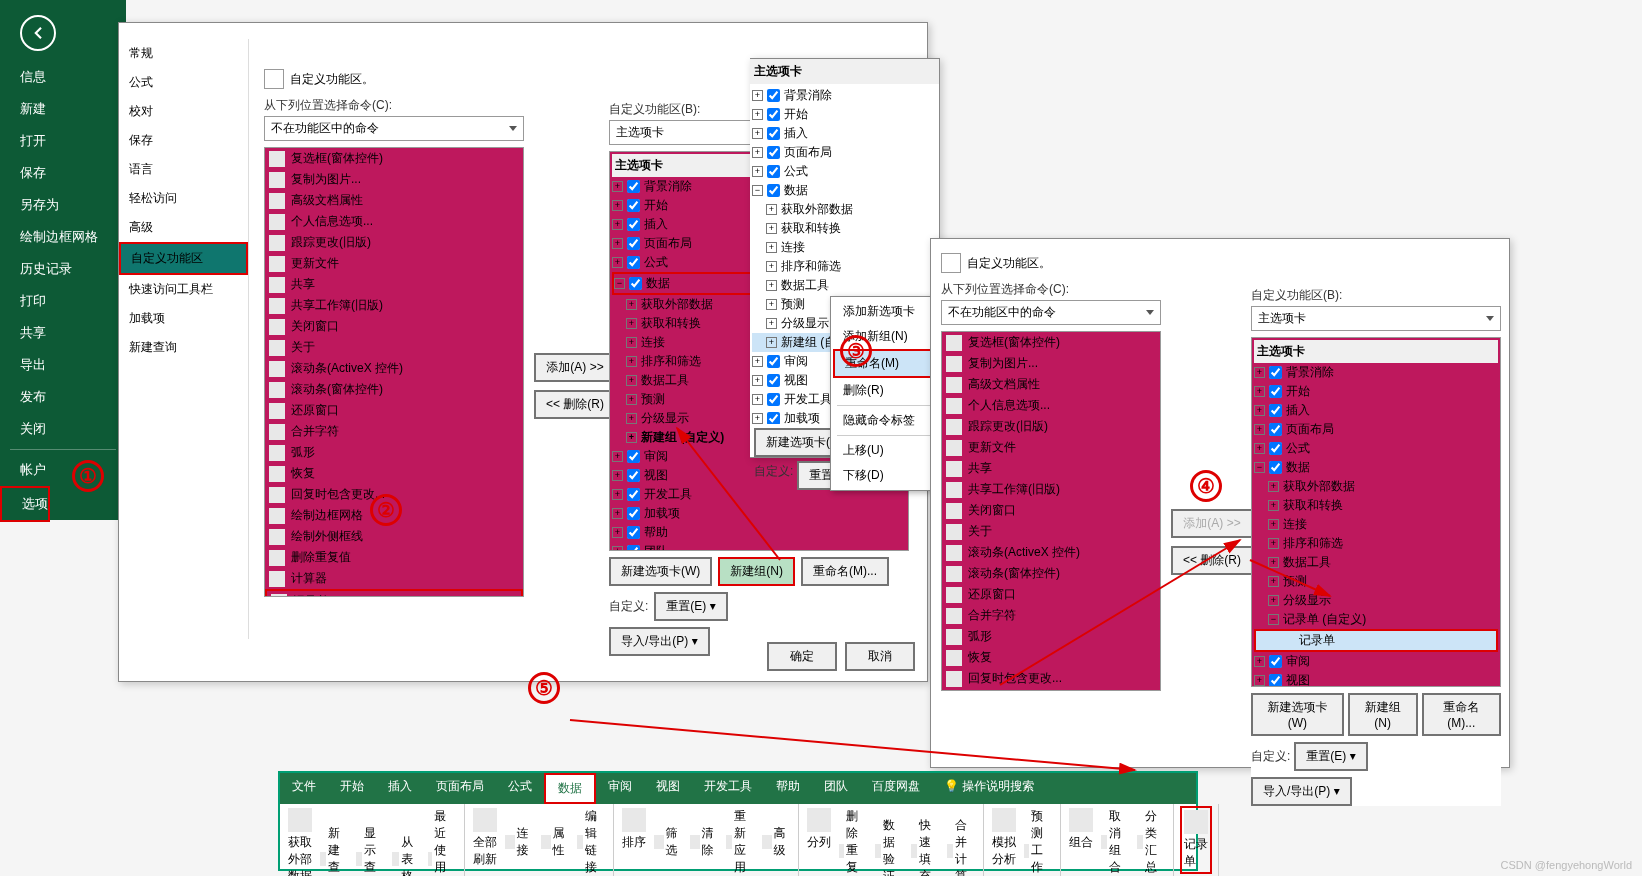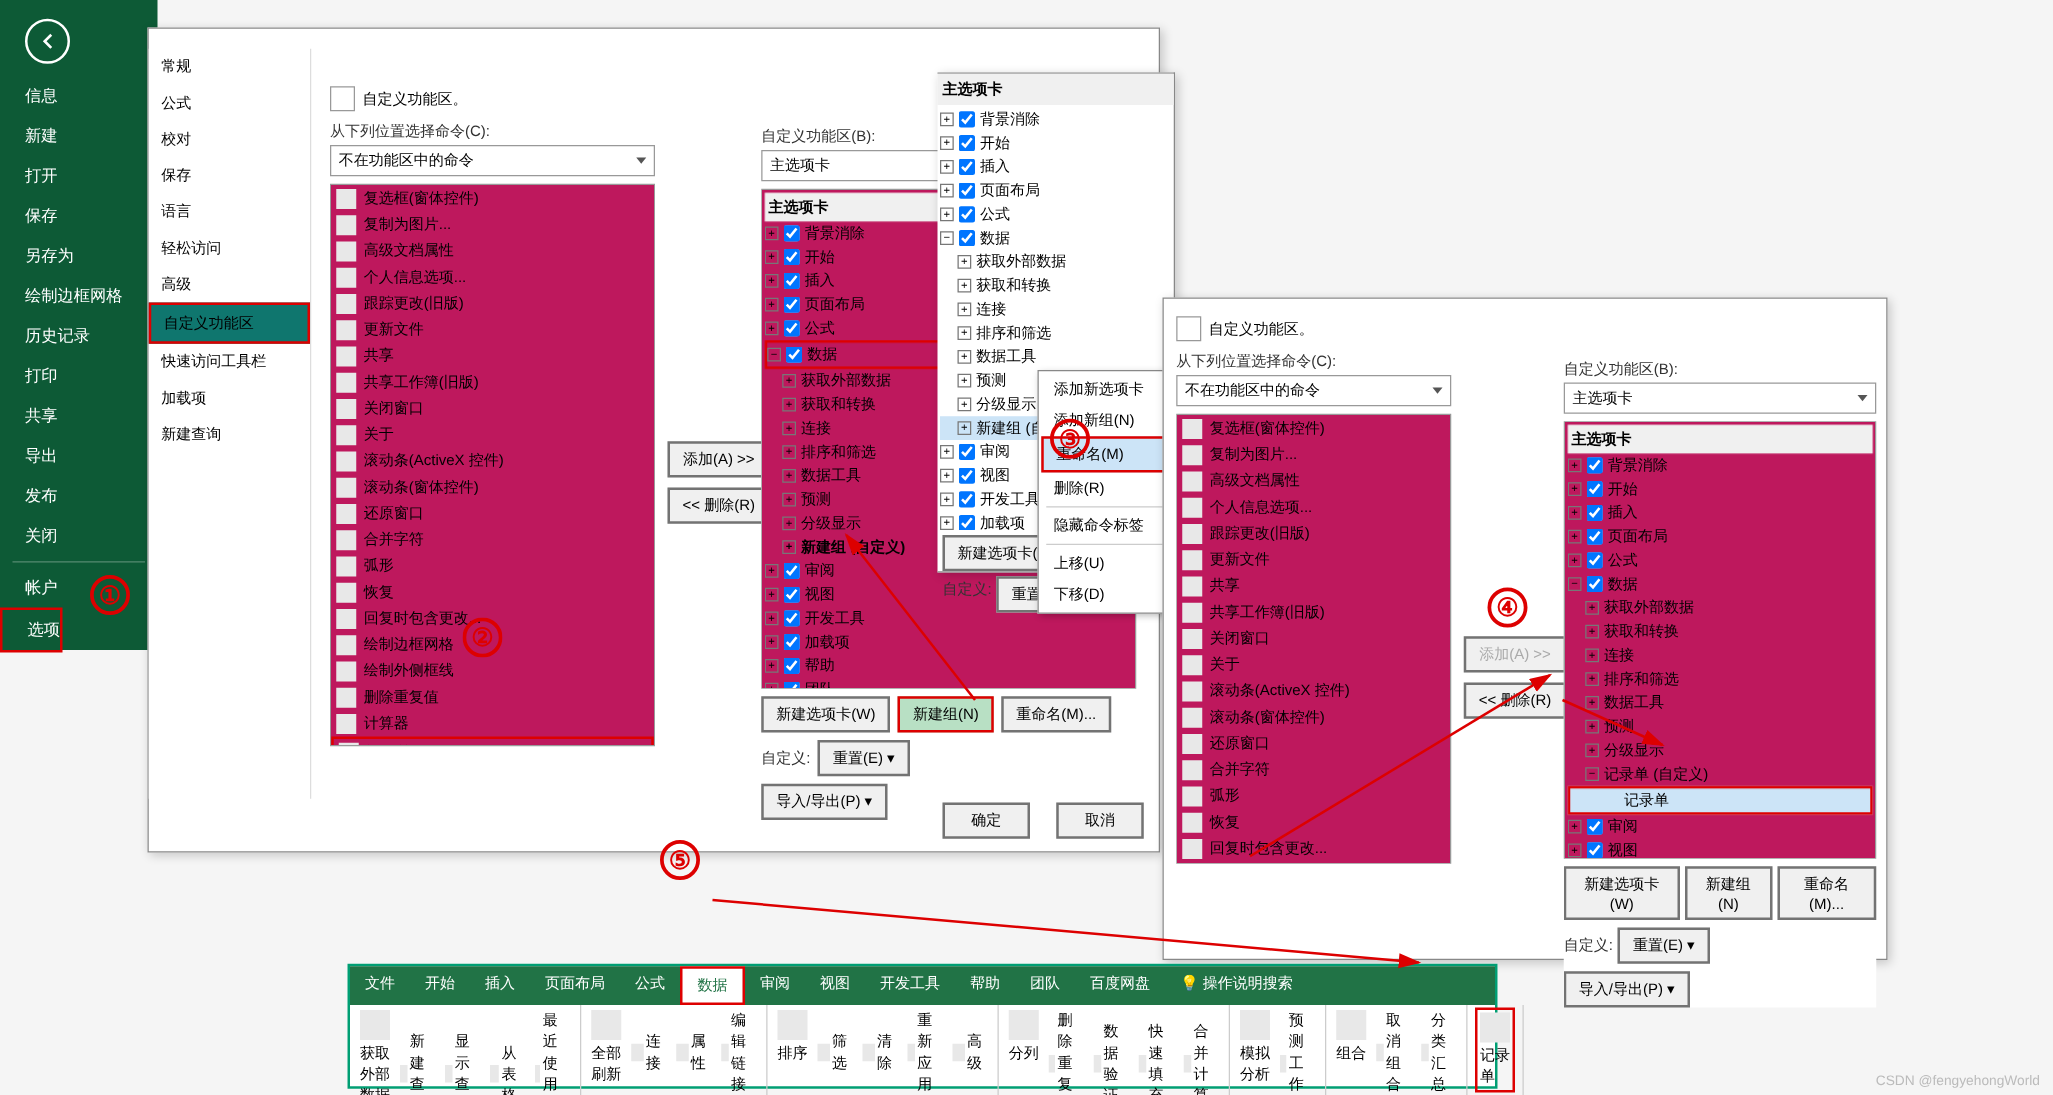--- a/index.html
+++ b/index.html
@@ -311,21 +311,21 @@
       <button class="btn">重命名(M)...</button>
     </div>
     <div style="display:flex;gap:6px;margin-top:6px;align-items:center">
       <span class="lbl">自定义:</span>
       <button class="btn"><span>重置(E)</span> ▾</button>
     </div>
     <div style="margin-top:6px">
       <button class="btn"><span>导入/导出(P)</span> ▾</button>
     </div>
   </div>
-  <div style="position:absolute;right:12px;bottom:10px;display:flex;gap:21px">
+  <div style="position:absolute;right:12px;bottom:10px;display:flex;gap:8px">
     <button class="btn" style="width:70px">确定</button>
     <button class="btn" style="width:70px">取消</button>
   </div>
 </div>
 <div class="red-circle-num" style="left:370px;top:494px">②</div>
 
 <div class="dialog" style="left:750px;top:58px;width:190px;height:400px;border-left:none">
   <div style="padding:4px;background:#f0f0f0;font-weight:bold">主选项卡</div>
   <div class="tree" id="ext-tree" style="height:340px;overflow:hidden">
       <div class="tree-node" style="padding-left: 0px;">

